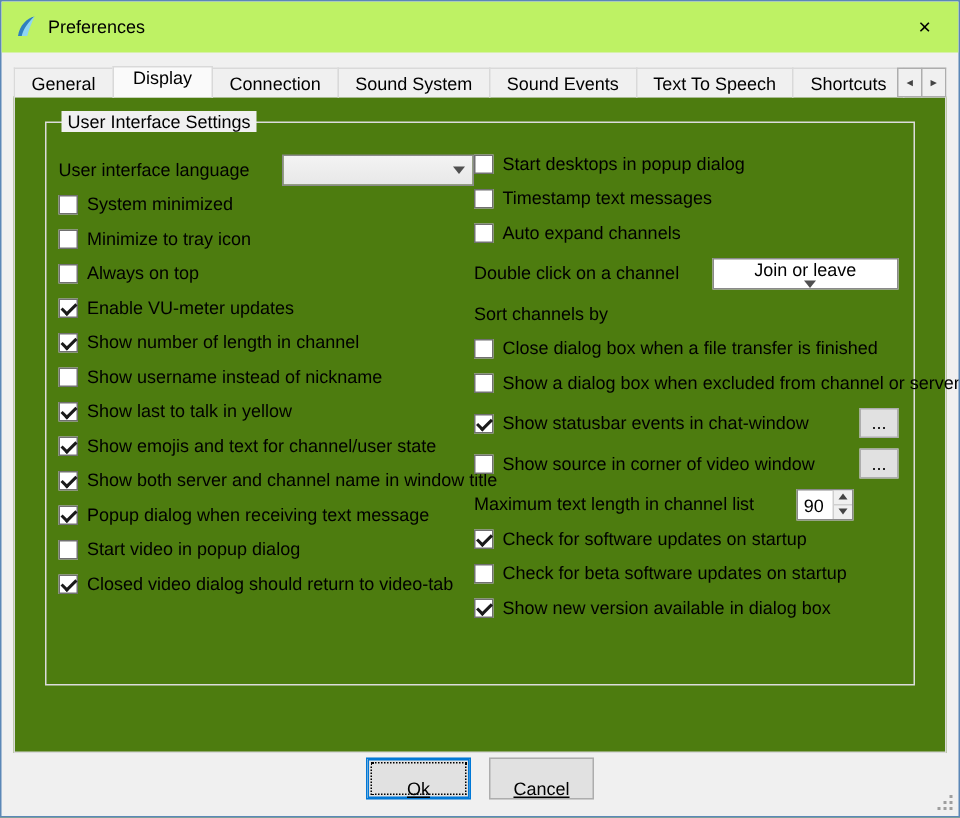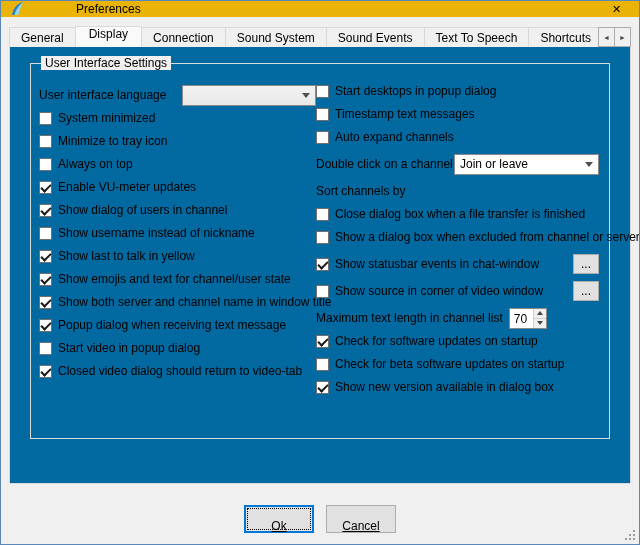--- a/index.html
+++ b/index.html
@@ -8,64 +8,64 @@
     position: relative;
     background: #f0f0f0;
     font-family: "Liberation Sans", sans-serif;
     font-size: 12px;
     color: #000;
     border: 1px solid #5b87b7;
     overflow: hidden;
   }
 
   
-  .titlebar { height: 16px; background: #eab308; display: flex; align-items: center; padding-left: 8px; gap: 44px; }
+  .titlebar { height: 34px; background: #bef264; display: flex; align-items: center; padding-left: 8px; }
   .app-icon { width: 16px; height: 16px; margin-right: 7px; flex: none; }
   .win-title { font-size: 12px; }
   .close-btn { margin-left: auto; width: 45px; height: 30px; display: flex; align-items: center; justify-content: center; font-size: 11px; color: #000; cursor: default; }
 
   
   .tabbar { position: relative; margin: 8px 8px 0; height: 22px; display: flex; align-items: flex-end; padding-right: 34px; overflow: hidden; z-index: 2; text-align: center; }
   .tab { height: 20px; padding: 3px 11px 0; background: #f0f0f0; border: 1px solid #d9d9d9; border-bottom: none; margin-right: -1px; white-space: nowrap; cursor: default; }
   .tab.selected { height: 22px; padding: 0 13px 0; background: #fafafa; position: relative; z-index: 3; margin-bottom: -1px; }
   .tab-scroll { position: absolute; right: 0; bottom: 0; display: flex; height: 20px; z-index: 4; }
   .sbtn { width: 17px; height: 20px; border: 1px solid #adadad; background: #f0f0f0; display: flex; align-items: center; justify-content: center; font-size: 7px; color: #444; margin-left: -1px; }
 
   
-  .pane { position: relative; margin: -1px 8px 0; height: 438px; border: 1px solid #d9d9d9; background: #0369a1; z-index: 1; }
+  .pane { position: relative; margin: -1px 8px 0; height: 438px; border: 1px solid #d9d9d9; background: #4d7c0f; z-index: 1; }
 
   
   .group { position: relative; margin: 16px 20px 0; height: 376px; border: 1px solid #dcdcdc; padding: 20px 8px 0 8px; }
   .group-title { position: absolute; top: -8px; left: 10px; background: #f0f0f0; padding: 0 4px; white-space: nowrap; }
 
   .cols { display: flex; }
   .col-left { width: 277px; flex: none; }
   .col-right { flex: 1; min-width: 0; }
 
   .row { display: flex; align-items: center; margin-bottom: 9px; height: 14px; white-space: nowrap; }
-  .row.ctl { height: 22px; margin-bottom: 5px; }
+  .row.ctl { height: 22px; margin-bottom: 5px; gap: 22px; }
 
   
   .cb { display: flex; align-items: center; cursor: default; }
   .box { width: 13px; height: 13px; border: 1px solid #707070; background: #fff; position: relative; flex: none; }
   .box.checked::after {
     content: ""; position: absolute; left: 1px; top: 2px;
     width: 8px; height: 4px;
     border-left: 2px solid #1a1a1a; border-bottom: 2px solid #1a1a1a;
     transform: rotate(-45deg);
   }
   .cb-label { margin-left: 6px; }
 
   
   .combo { height: 21px; border: 1px solid #8a8a8a; background: #fff; display: flex; align-items: center; padding: 0 5px; cursor: default; }
   .combo.gray { background: linear-gradient(#f3f3f3, #e8e8e8); }
   .combo-text { flex: 1; overflow: hidden; }
   .combo-arrow { width: 0; height: 0; border-left: 4px solid transparent; border-right: 4px solid transparent; border-top: 5px solid #505050; margin-left: 6px; flex: none; }
   .combo.w134 { width: 134px; margin-left: auto; }
-  .combo.w145 { width: 145px; margin-left: auto; margin-right: 2px; }
+  .combo.w145 { width: 145px; margin-left: auto; margin-right: 2px; flex-direction: column; }
 
   
   .spin { width: 38px; height: 21px; border: 1px solid #8a8a8a; background: #fff; display: flex; margin-left: 6px; }
   .spin-val { flex: 1; padding: 3px 0 0 4px; }
   .spin-btns { width: 13px; display: flex; flex-direction: column; border-left: 1px solid #cfcfcf; }
   .spin-up, .spin-down { flex: 1; display: flex; align-items: center; justify-content: center; background: #f0f0f0; }
   .spin-up::after { content: ""; border-left: 3px solid transparent; border-right: 3px solid transparent; border-bottom: 4px solid #444; }
   .spin-down::after { content: ""; border-left: 3px solid transparent; border-right: 3px solid transparent; border-top: 4px solid #444; }
   .spin-down { border-top: 1px solid #cfcfcf; }
 
@@ -142,21 +142,21 @@
           </div>
         <div class="row">
             <label class="cb">
               <span class="box checked"></span>
               <span class="cb-label">Enable VU-meter updates</span>
             </label>
           </div>
         <div class="row">
             <label class="cb">
               <span class="box checked"></span>
-              <span class="cb-label">Show dialog of users in channel</span>
+              <span class="cb-label">Show number of length in channel</span>
             </label>
           </div>
         <div class="row">
             <label class="cb">
               <span class="box"></span>
               <span class="cb-label">Show username instead of nickname</span>
             </label>
           </div>
         <div class="row">
             <label class="cb">
@@ -253,21 +253,21 @@
           <label class="cb">
               <span class="box"></span>
               <span class="cb-label">Show source in corner of video window</span>
             </label>
           <button class="dots-btn">...</button>
         </div>
 
         <div class="row ctl">
           <span>Maximum text length in channel list</span>
           <div class="spin">
-            <span class="spin-val">70</span>
+            <span class="spin-val">90</span>
             <span class="spin-btns">
               <span class="spin-up"></span>
               <span class="spin-down"></span>
             </span>
           </div>
         </div>
 
         <div class="row">
             <label class="cb">
               <span class="box checked"></span>

